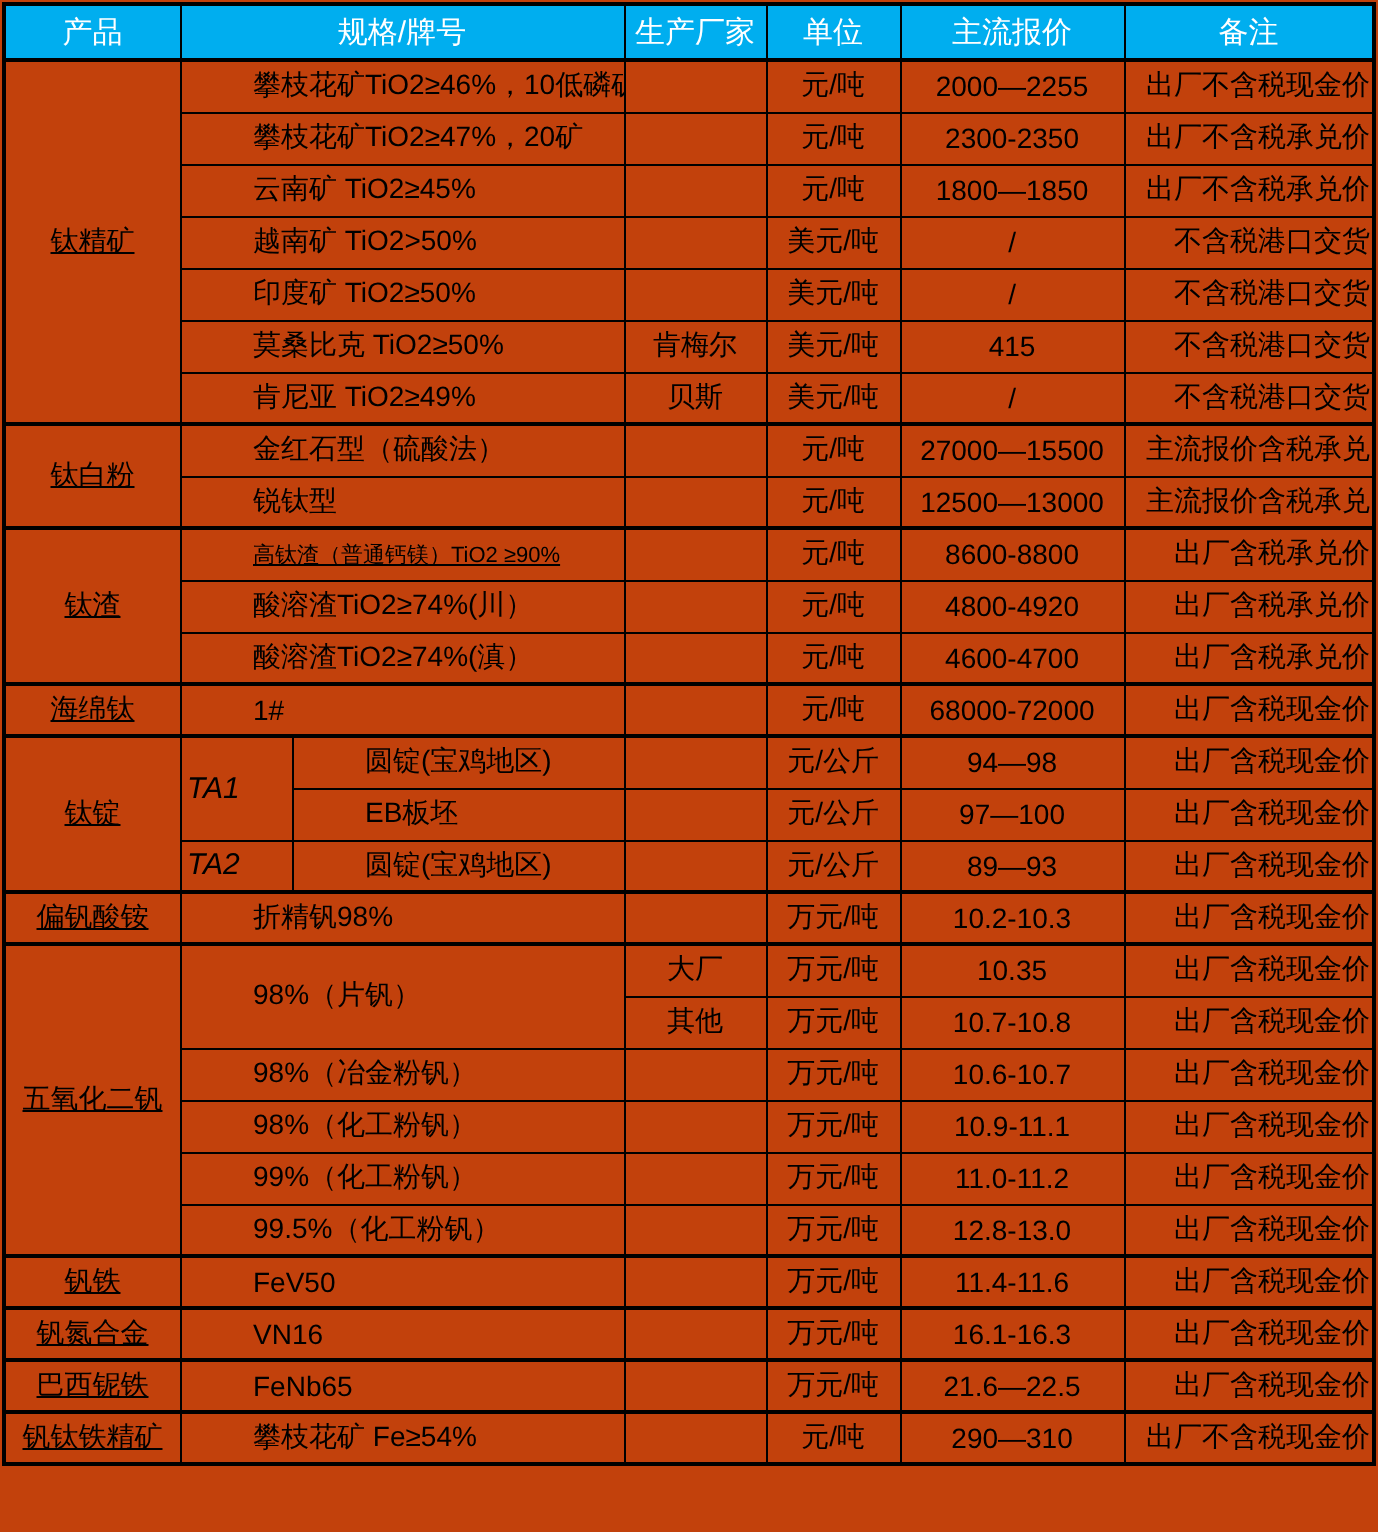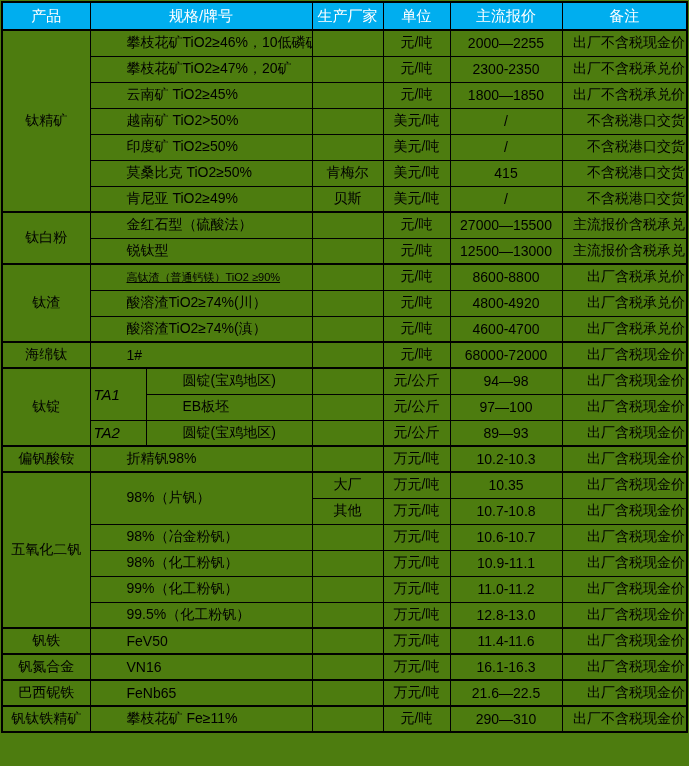--- a/index.html
+++ b/index.html
@@ -1,40 +1,40 @@
 <!DOCTYPE html>
 <html style="--header-bg: #00AEEF; --header-fg: #FFFFFF; --border: #000000; --wm: #C9C9C9;"><head>
 <meta charset="utf-8">
 <style>
   * { box-sizing: border-box; }
   html, body { margin: 0; padding: 0; }
   body {
     width: 689px; height: 766px; background: #ffffff;
     font-family: "Liberation Sans", "DejaVu Sans", sans-serif;
   }
-  .page { position: relative; width: 689px; height: 766px; overflow: hidden; background: #4d7c0f; }
+  .page { position: relative; width: 689px; height: 766px; overflow: hidden; background: #c2410c; }
 
   table.price-table {
     border-collapse: collapse; table-layout: fixed;
     margin: 1px 0 0 1px; width: 687px;
     border: 2px solid var(--border, #000);
   }
   th {
     background: var(--header-bg, #00AEEF); color: var(--header-fg, #fff);
     font-size: 15px; font-weight: normal; height: 28px;
     border: 1px solid var(--border, #000); border-bottom-width: 2px;
     padding: 0; text-align: center;
   }
   td {
     border: 1px solid var(--border, #000); height: 26px;
     font-size: 14px; color: #000; padding: 0 3px;
     white-space: nowrap; overflow: hidden; vertical-align: middle;
   }
   tr.gs td { border-top-width: 2px; }
-  .c-product { text-align: center; padding: 0 1px; }
+  .c-product { text-align: center; padding: 0 1px; text-decoration: underline; }
   .c-grade   { text-align: left; font-size: 15px; font-style: italic; }
   .c-spec    { text-align: left; padding-left: 36px; }
   .c-spec.sm { font-size: 11px; text-decoration: underline; }
   .c-maker, .c-unit, .c-price { text-align: center; }
   .c-note    { text-align: right; padding: 0 1px 0 2px; }
 
   .watermark {
     position: absolute; top: 733px; right: 6px;
     display: flex; align-items: center; gap: 5px;
     color: var(--wm, #c9c9c9); font-size: 17px; letter-spacing: 1px;
@@ -257,21 +257,21 @@
         <tr class="gs">
           <td class="c-product" rowspan="1">巴西铌铁</td>
           <td class="c-spec" colspan="2">FeNb65</td>
           <td class="c-maker"></td>
           <td class="c-unit">万元/吨</td>
           <td class="c-price">21.6—22.5</td>
           <td class="c-note">出厂含税现金价</td>
         </tr>
         <tr class="gs">
           <td class="c-product" rowspan="1">钒钛铁精矿</td>
-          <td class="c-spec" colspan="2">攀枝花矿 Fe≥11%</td>
+          <td class="c-spec" colspan="2">攀枝花矿 Fe≥54%</td>
           <td class="c-maker"></td>
           <td class="c-unit">元/吨</td>
           <td class="c-price">290—310</td>
           <td class="c-note">出厂不含税现金价</td>
         </tr>
       </tbody>
   </table>
 
 
 </div>

